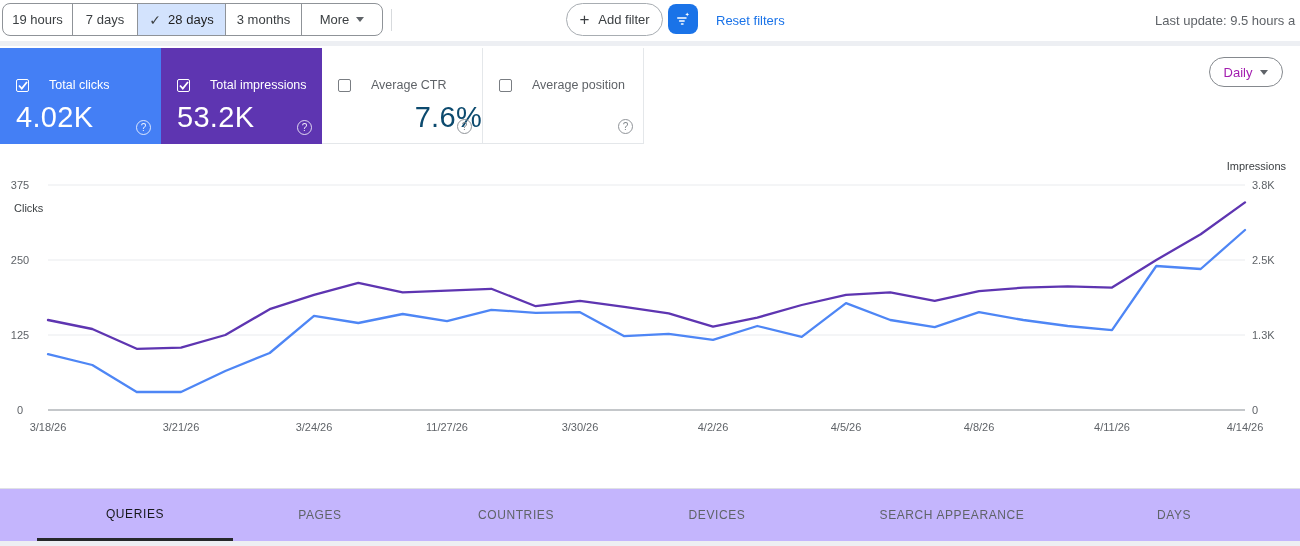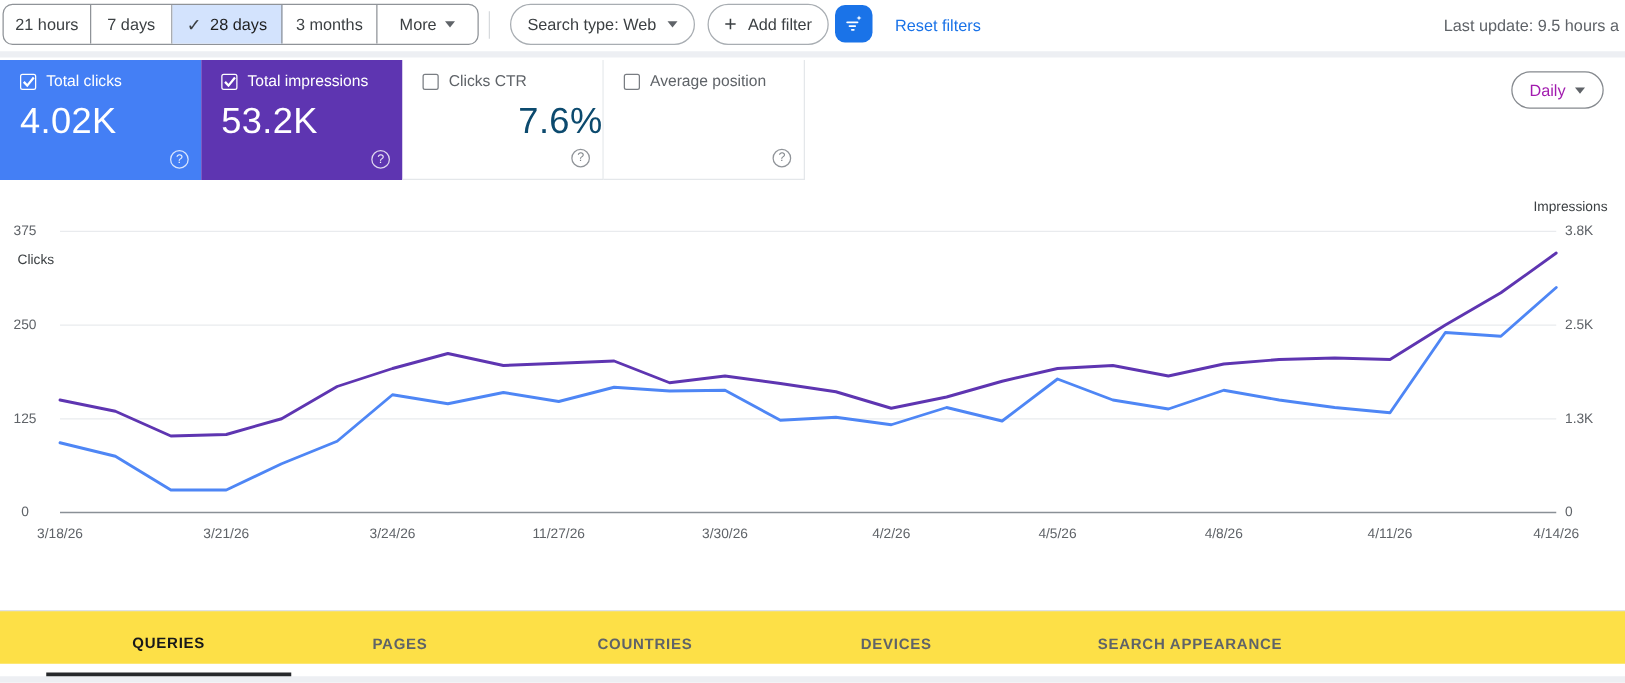--- a/index.html
+++ b/index.html
@@ -22,21 +22,21 @@
   .tune-btn { position:absolute; left:668px; top:4px; width:30px; height:30px; border-radius:8px; background:#1a73e8; border:none; display:flex; align-items:center; justify-content:center; cursor:pointer; }
   .reset-link { position:absolute; left:716px; top:0; height:41px; display:flex; align-items:center; color:#1a73e8; font-size:13px; cursor:pointer; text-decoration:none; }
   .last-update { position:absolute; right:0; top:0; height:41px; width:145px; display:flex; align-items:center; color:#5f6368; font-size:13px; white-space:nowrap; overflow:hidden; }
 
   
   .panel { position:absolute; top:46px; left:0; right:0; bottom:5px; background:#fff; }
 
   
   .card { position:absolute; top:2px; width:161px; height:96px; cursor:pointer; }
   .card.white { background:#fff; border-right:1px solid #e4e7ea; border-bottom:1px solid #e4e7ea; }
-  .card-head { display:flex; align-items:center; gap:8px; margin:10px 0 0 16px; font-size:12.5px;text-align:right; }
+  .card-head { display:flex; align-items:center; gap:20px; margin:30px 0 0 16px; font-size:12.5px;text-align:right; }
   .cbx { width:13px; height:13px; border-radius:2px; flex:0 0 auto; display:flex; align-items:center; justify-content:center; }
   .cbx.on { border:1.5px solid #fff; }
   .cbx.off { border:1.5px solid #797d82; background:#fff; }
   .card.sel .card-head { color:#fff; }
   .card.white .card-head { color:#5f6368; }
   .card-value { margin:9px 0 0 16px; font-size:29px; font-weight:400; letter-spacing:.3px; }
   .card.sel .card-value { color:#fff; }
   .card.white .card-value { color:#0c4a6e;text-align:right; }
   .help { position:absolute; right:10px; bottom:9px; width:15px; height:15px; border-radius:50%; font-size:10px; display:flex; align-items:center; justify-content:center; }
   .card.sel .help { border:1.2px solid rgba(255,255,255,.8); color:rgba(255,255,255,.9); }
@@ -49,55 +49,51 @@
   .chart svg { position:absolute; left:0; top:0; }
   .axis-title { position:absolute; top:12px; font-size:11px; color:#3c4043; }
   .axis-title.left { left:14px;margin-top:42px; }
   .axis-title.right { right:14px; text-align:right;padding-left:24px; }
   .ytick { position:absolute; font-size:11px; color:#5f6368; height:12px; line-height:12px; }
   .ytick.l { left:0; width:40px; text-align:center; }
   .ytick.r { left:1252px; width:44px; text-align:left; }
   .xtick { position:absolute; top:273px; width:70px; text-align:center; font-size:11px; color:#5f6368; }
 
   
-  .tabs { position:absolute; left:0; right:0; top:442px; height:43px; border-top:1px solid #dfe1e5; background:#fde047;font-weight:bold; }
+  .tabs { position:absolute; left:0; right:0; top:442px; height:53px; border-top:1px solid #dfe1e5; background:#c4b5fd; }
   .tab { position:absolute; top:0; width:196px; height:52px; display:flex; align-items:center; justify-content:center; font-size:12px; letter-spacing:.6px; color:#5f6368; cursor:pointer; }
   .tab.active { color:#17181a; border-bottom:3px solid #26282b; }
 </style>
 </head>
 <body>
 
 <div class="screen">
 
   <div class="toolbar">
     <div class="seg" id="date-range-group">
         <div class="seg-btn" style="width: 70px;">
-          <span>21 hours</span>
+          <span>19 hours</span>
         </div>
         <div class="seg-btn" style="width: 65px;">
           <span>7 days</span>
         </div>
         <div class="seg-btn selected" style="width: 88px;">
           <span class="check-glyph">✓</span>
           <span>28 days</span>
         </div>
         <div class="seg-btn" style="width: 76px;">
           <span>3 months</span>
         </div>
         <div class="seg-btn" style="width: 80px;">
           <span>More</span>
           <span class="caret"></span>
         </div>
       </div>
     <div class="vsep"></div>
 
-    <div class="pill pill-search">
-      <span>Search type: Web</span>
-      <span class="caret"></span>
-    </div>
 
     <div class="pill pill-filter">
       <span class="plus-glyph">+</span>
       <span>Add filter</span>
     </div>
 
     <button class="tune-btn">
       <svg width="18" height="18" viewBox="0 0 24 24">
         <path d="M5 10.5h11M7.5 14.5h6M10 18.5h2" stroke="#fff" stroke-width="2" stroke-linecap="round" fill="none"></path>
         <path d="M17.6 3.2l.75 1.95 1.95.75-1.95.75-.75 1.95-.75-1.95-1.95-.75 1.95-.75z" fill="#fff"></path>
@@ -131,21 +127,21 @@
               </svg>
             </span>
             <span>Total impressions</span>
           </div>
           <div class="card-value">53.2K</div>
           <div class="help">?</div>
         </div>
         <div class="card white" style="left: 322px;">
           <div class="card-head">
             <span class="cbx off"></span>
-            <span>Clicks CTR</span>
+            <span>Average CTR</span>
           </div>
           <div class="card-value">7.6%</div>
           <div class="help">?</div>
         </div>
         <div class="card white" style="left: 483px;">
           <div class="card-head">
             <span class="cbx off"></span>
             <span>Average position</span>
           </div>
           <div class="help">?</div>
@@ -197,15 +193,18 @@
         </div>
         <div class="tab" style="left: 418px;">
           <span>COUNTRIES</span>
         </div>
         <div class="tab" style="left: 619px;">
           <span>DEVICES</span>
         </div>
         <div class="tab" style="left: 854px;">
           <span>SEARCH APPEARANCE</span>
         </div>
+        <div class="tab" style="left: 1076px;">
+          <span>DAYS</span>
+        </div>
       </div>
   </div>
 </div>
 
 </body></html>

